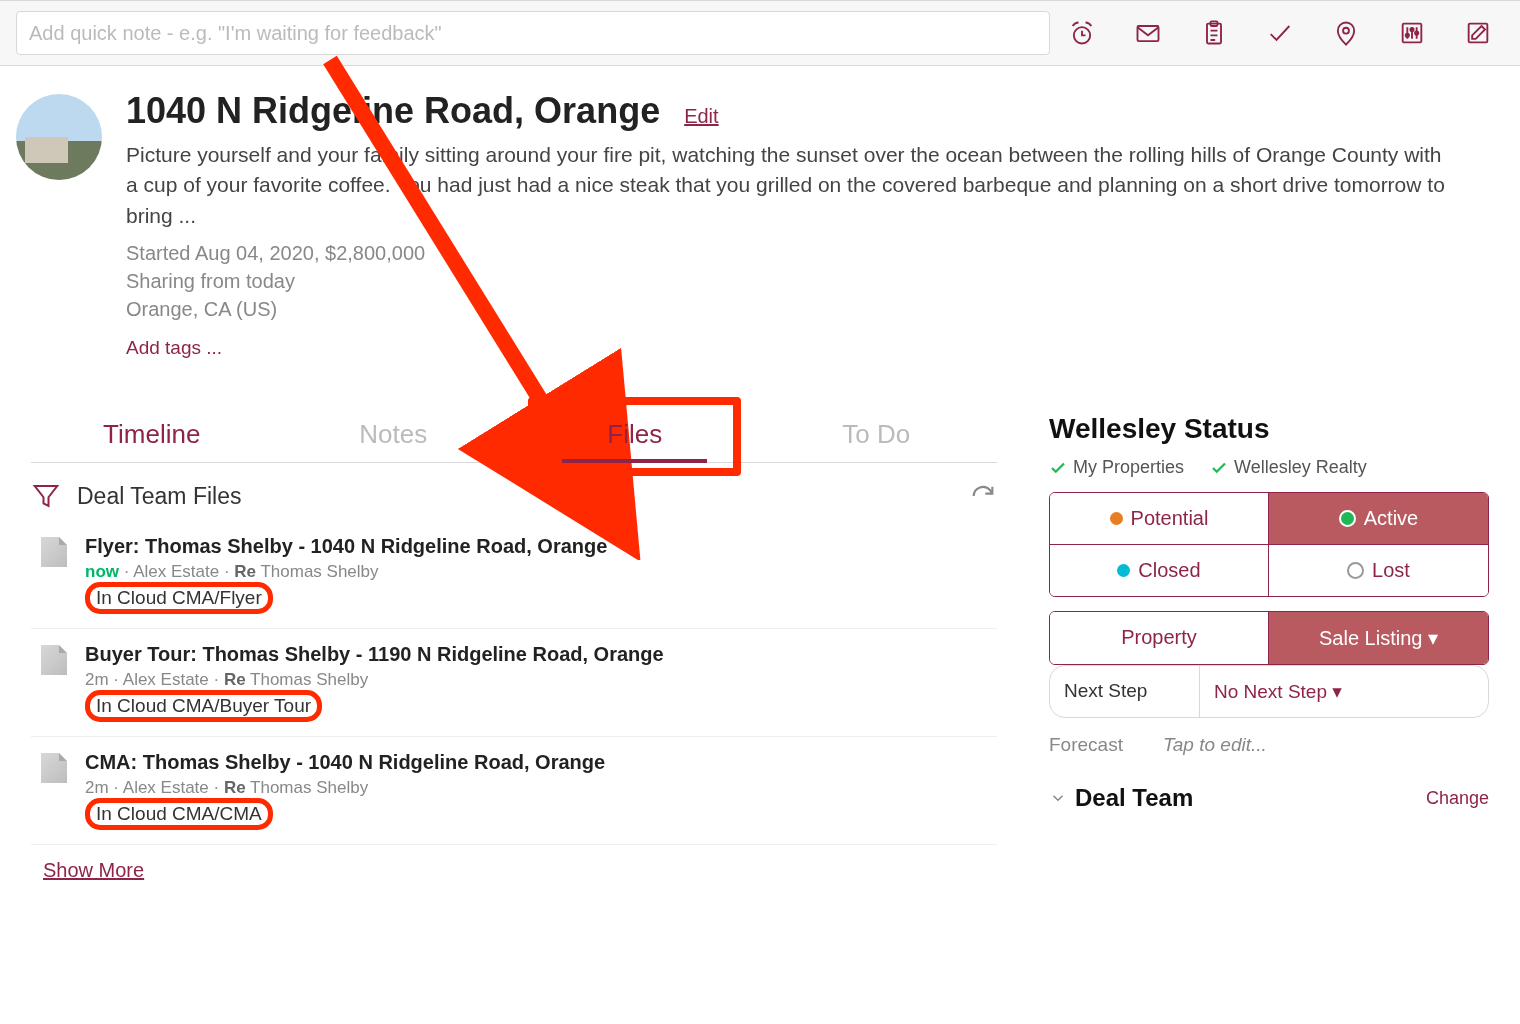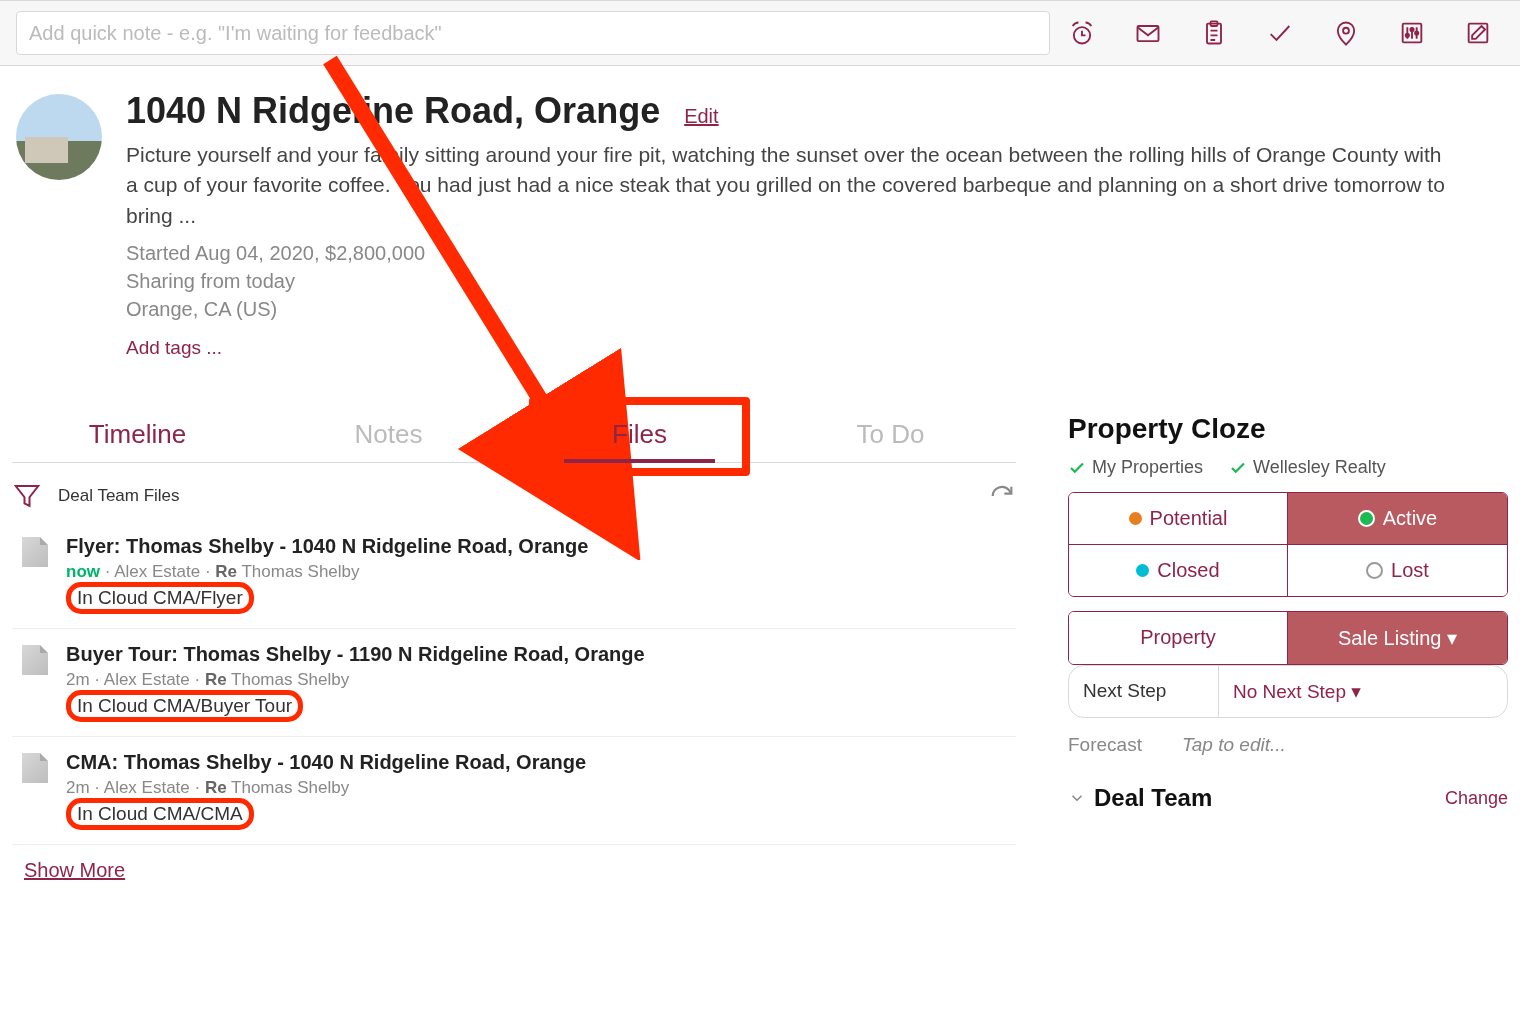--- a/index.html
+++ b/index.html
@@ -29,33 +29,33 @@
   .avatar{width:86px;height:86px;border-radius:50%;background:linear-gradient(to bottom,#bcd9ef 0%,#bcd9ef 55%,#6e7a5d 55%,#6e7a5d 100%);position:relative;flex-shrink:0;margin-top:4px;overflow:hidden}
   .avatar::after{content:"";position:absolute;left:10%;top:50%;width:50%;height:30%;background:#cfc8b8}
   .header-main{flex:1}
   .title-row{display:flex;align-items:baseline;gap:24px;margin-bottom:8px}
   .title{font-size:36px;font-weight:600;color:#222}
   .edit-link{color:var(--maroon);text-decoration:underline;font-size:20px;cursor:pointer}
   .desc{font-size:21px;color:#444;line-height:1.45;margin-bottom:8px;max-width:1320px}
   .meta{color:var(--gray);font-size:20px;line-height:1.4}
   .add-tags{color:var(--maroon);font-size:19px;margin-top:14px;cursor:pointer}
   
-  .cols{display:flex;padding:0 12px;gap:52px}
+  .cols{display:flex;padding:0 31px;gap:52px}
   .main-col{flex:1;min-width:0}
   .side-col{width:440px;flex-shrink:0}
   
   .tabs{display:flex;border-bottom:1px solid var(--border);margin-top:40px}
   .tab{flex:1;text-align:center;font-size:26px;padding:8px 0 12px 0;color:var(--lightgray);cursor:pointer;position:relative}
   .tab.active{color:var(--maroon)}
   .tab.active::after{content:"";position:absolute;left:20%;right:20%;bottom:-1px;height:4px;background:var(--maroon)}
   .tab-timeline{color:var(--maroon)}
   
   .files-head{display:flex;align-items:center;padding:18px 0 10px 0;gap:16px}
   .funnel{width:30px;height:30px}
-  .files-title{font-size:17px;color:#333}
+  .files-title{font-size:23px;color:#333}
   .refresh{margin-left:auto;width:28px;height:28px;color:var(--gray);cursor:pointer}
   
   .file-item{border-bottom:1px solid #eee;padding:14px 0 14px 0;display:flex;gap:18px}
   .file-icon{width:26px;height:30px;background:linear-gradient(135deg,#d8d8d8 0%,#bdbdbd 100%);position:relative;margin-top:2px;flex-shrink:0;margin-left:10px}
   .file-icon::after{content:"";position:absolute;right:0;top:0;width:0;height:0;border-left:8px solid #aaa;border-top:8px solid #fff}
   .file-body{flex:1}
   .file-title{font-size:20px;font-weight:600;color:#222;margin-bottom:4px}
   .file-sub{font-size:17px;color:var(--gray)}
   .file-sub .now{color:#00b56a;font-weight:600}
   .file-sub .re{color:#666;font-weight:600}
@@ -235,21 +235,21 @@
             <span>2m</span> · <span>Alex Estate</span> · <span class="re">Re</span> <span>Thomas Shelby</span>
           </div>
           <span class="hl"><span class="file-loc">In Cloud CMA/CMA</span></span>
         </div>
       </div>
 
       <span class="show-more">Show More</span>
     </div>
 
     <div class="side-col">
-      <div class="side-title">Property Cloze</div>
+      <div class="side-title">Wellesley Status</div>
       <div class="checks">
         <div class="check">
             <svg viewBox="0 0 24 24">
               <path d="M4 12l5 5L20 6"></path>
             </svg>
             <span>My Properties</span>
           </div>
         <div class="check">
             <svg viewBox="0 0 24 24">
               <path d="M4 12l5 5L20 6"></path>

